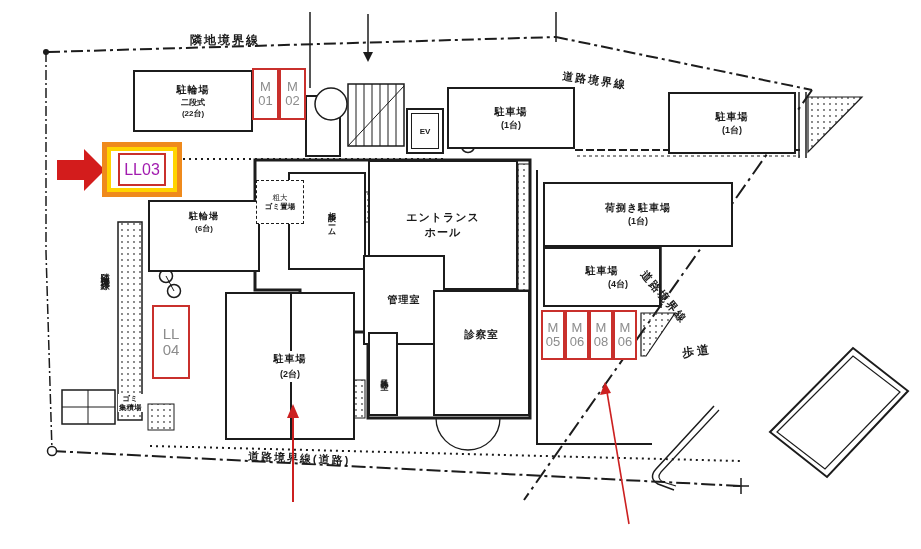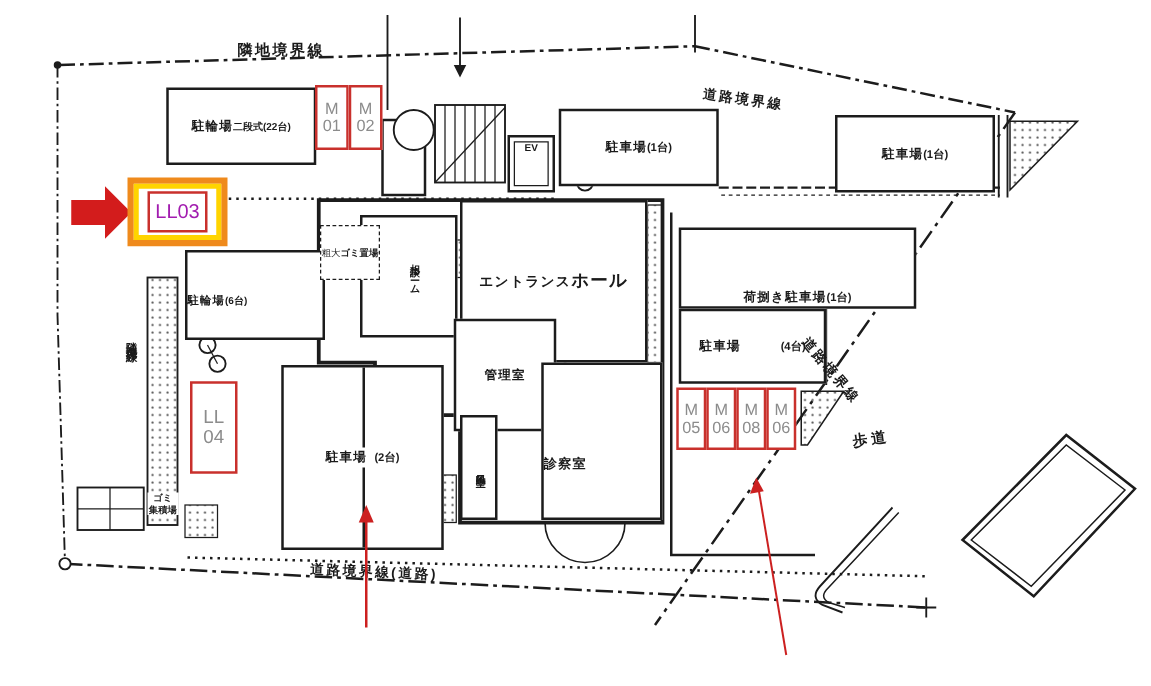--- a/index.html
+++ b/index.html
@@ -2,21 +2,21 @@
 <html><head>
 <meta charset="utf-8">
 <style>
   html,body{margin:0;padding:0;background:#ffffff;}
   #canvas{
     position:relative;width:921px;height:549px;background:#ffffff;overflow:hidden;
     font-family:"Liberation Sans","DejaVu Sans",sans-serif;color:#1a1a1a;
   }
   svg{position:absolute;left:0;top:0;}
   .box{position:absolute;border:2.5px solid #1c1c1c;background:#fff;box-sizing:border-box;
-       display:flex;flex-direction:row;align-items:center;justify-content:center;text-align:center;}
+       display:flex;flex-direction:column;align-items:center;justify-content:center;text-align:center;}
   .box .nm{font-weight:bold;letter-spacing:1px;}
   .box .cap{font-weight:bold;}
   .dashedbox{border:1.6px dashed #1c1c1c;background:#fff;}
   .spot{position:absolute;border:2px solid #c9302c;background:#fff;color:#8c8c8c;
         display:flex;flex-direction:column;align-items:center;justify-content:center;
         font-size:13px;line-height:1.05;box-sizing:border-box;}
   .lbl{position:absolute;font-weight:bold;color:#1a1a1a;text-align:center;line-height:1.25;white-space:nowrap;}
   .vlbl{writing-mode:vertical-rl;text-orientation:upright;letter-spacing:2px;white-space:normal;}
   .tiny{font-size:7.5px;line-height:1.2;}
   
@@ -124,21 +124,21 @@
   <div class="box" style="left:447px;top:87px;width:128px;height:62px;">
     <span class="nm" style="font-size:10px;">駐車場</span>
     <span class="cap" style="font-size:9px;">(1台)</span>
   </div>
 
   <div class="box" style="left:668px;top:92px;width:128px;height:62px;">
     <span class="nm" style="font-size:10px;">駐車場</span>
     <span class="cap" style="font-size:9px;">(1台)</span>
   </div>
 
-  <div class="box" style="left:543px;top:182px;width:190px;height:65px;align-items:flex-end;">
+  <div class="box" style="left:543px;top:182px;width:190px;height:65px;">
     <span class="nm" style="font-size:10px;">荷捌き駐車場</span>
     <span class="cap" style="font-size:9px;">(1台)</span>
   </div>
 
   <div class="box" style="left:543px;top:247px;width:118px;height:60px;">
     <span class="nm" style="font-size:10px;">駐車場</span>
     <span class="cap" style="font-size:9px;margin-left:32px;">(4台)</span>
   </div>
 
   <div class="box" style="left:148px;top:200px;width:112px;height:72px;justify-content:flex-start;padding-top:8px;">
@@ -147,21 +147,21 @@
   </div>
 
   <div class="box" style="left:225px;top:292px;width:130px;height:148px;">
     <div class="divider"></div>
     <span class="nm centerlabel" style="font-size:10px;">駐車場</span>
     <span class="cap centerlabel" style="font-size:9px;">(2台)</span>
   </div>
 
   <div class="box" style="left:368px;top:160px;width:150px;height:130px;">
     <span class="nm" style="font-size:11px;">エントランス</span>
-    <span class="nm" style="font-size:14px;">ホール</span>
+    <span class="nm" style="font-size:11px;">ホール</span>
   </div>
 
   <div class="box" style="left:288px;top:172px;width:78px;height:98px;border-width:2px;"></div>
   <div class="lbl vlbl" style="left:326px;top:186px;height:66px;font-size:8px;">相談ルーム</div>
 
   <div class="box dashedbox" style="left:256px;top:180px;width:48px;height:44px;">
     <span class="tiny" style="font-weight:normal;">粗大</span>
     <span class="tiny" style="font-weight:bold;">ゴミ置場</span>
   </div>
 
@@ -171,21 +171,21 @@
 
   <div class="box" style="left:433px;top:290px;width:97px;height:126px;border-width:2px;justify-content:flex-start;padding-top:36px;">
     <span class="nm" style="font-size:10.5px;">診察室</span>
   </div>
 
   <div class="box" style="left:368px;top:332px;width:30px;height:84px;border-width:2px;">
     <span class="nm vlbl" style="font-size:8px;letter-spacing:1px;">風除室</span>
   </div>
 
   <div class="box" style="left:406px;top:108px;width:38px;height:46px;border-width:2px;padding:3px;">
-    <div style="border:1.5px solid #1c1c1c;width:100%;height:100%;display:flex;justify-content:center;box-sizing:border-box;">
+    <div style="border:1.5px solid #1c1c1c;width:100%;height:100%;display:flex;align-items:center;justify-content:center;box-sizing:border-box;">
       <span style="font-size:8px;font-weight:bold;">EV</span>
     </div>
   </div>
 
   <div class="spot" style="left:252px;top:68px;width:27px;height:52px;">
     <span>M</span>
     <span>01</span>
   </div>
   <div class="spot" style="left:279px;top:68px;width:27px;height:52px;">
     <span>M</span>

